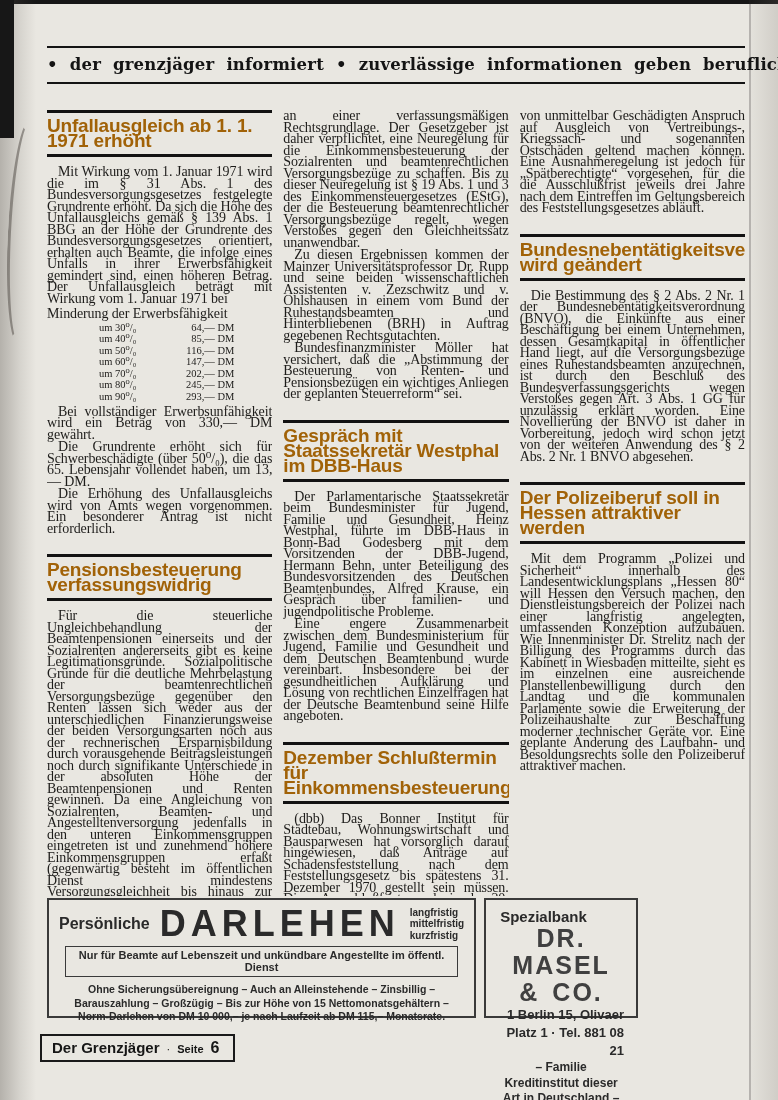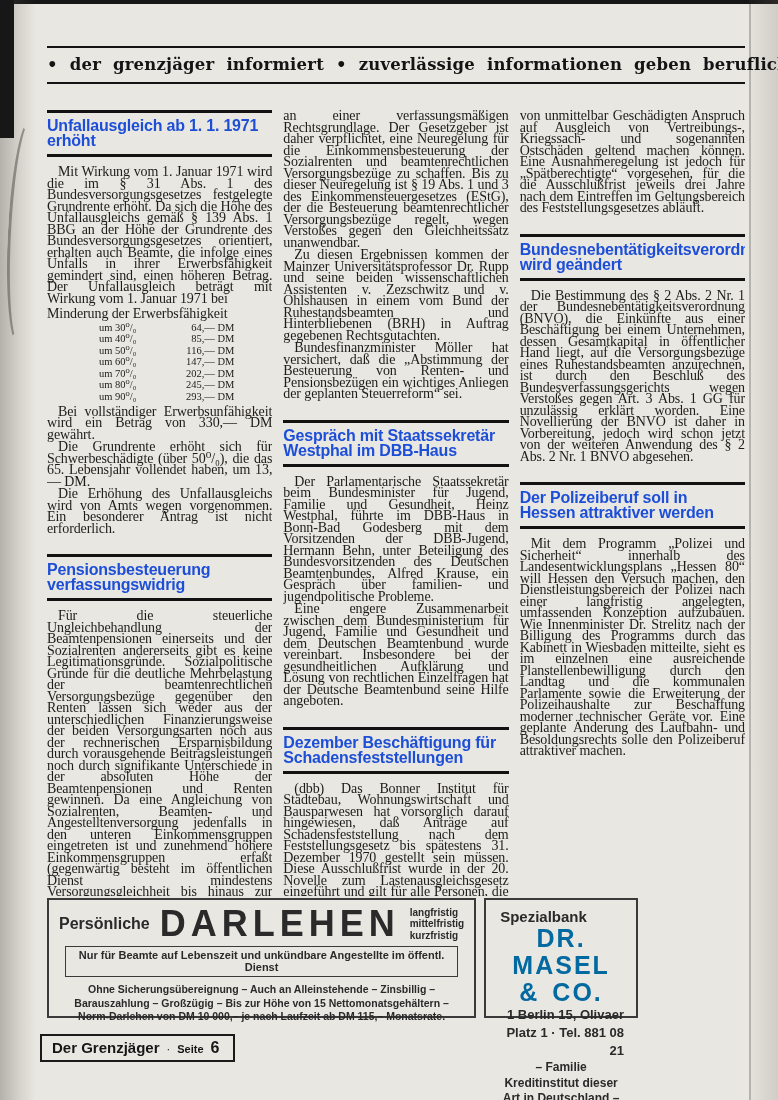--- a/index.html
+++ b/index.html
@@ -39,21 +39,21 @@
     display:flex;gap:11px;overflow:hidden;
   }
   .col{flex:1 1 0;overflow:hidden;}
   .col p{
     margin:0 0 1px;font-size:14px;line-height:11.5px;text-align:justify;
     letter-spacing:-0.1px;
   }
   .col p.indent{text-indent:11px;}
   .headline{
     font-family:"Liberation Sans","DejaVu Sans",sans-serif;
-    font-weight:bold;font-size:16px;line-height:15px;letter-spacing:-0.2px;color:#1d4ed8;
+    font-weight:bold;font-size:19px;line-height:15px;letter-spacing:-0.2px;color:#a16207;
     border-top:3px solid #121212;border-bottom:3px solid #121212;
     padding:5px 0 6px;margin:0 0 9px;
   }
   .article{margin-top:20px;}
   .article.first{margin-top:0;}
   .tbl-caption{margin:4px 0 2px !important;}
   .dm-table{margin:0 0 3px;}
   .dm-row{display:flex;font-size:10.5px;line-height:11.6px;}
   .dm-label{margin-left:52px;}
   .dm-value{margin-left:auto;margin-right:38px;}
@@ -64,21 +64,21 @@
   .ad-darlehen{flex:0 0 386px;padding:6px 10px 7px;}
   .ad-head{display:flex;align-items:center;justify-content:center;gap:10px;}
   .ad-lead{font-weight:bold;font-size:16px;}
   .ad-big{font-weight:bold;font-size:36px;letter-spacing:5px;line-height:36px;text-align:center;}
   .ad-terms{display:flex;flex-direction:column;font-weight:bold;font-size:10px;line-height:11.5px;}
   .ad-note{border:1px solid #3a3a3a;margin:4px 6px 0;padding:2px 2px 3px;
     text-align:center;font-weight:bold;font-size:11px;}
   .ad-body{margin-top:6px;text-align:center;font-weight:bold;font-size:10.5px;line-height:13.5px;}
   .ad-masel{flex:1 1 auto;padding:8px 12px 6px;text-align:center;}
   .masel-lead{font-weight:bold;font-size:15px;text-align:left;margin-left:2px;}
-  .masel-title{font-weight:bold;font-size:25px;line-height:27px;letter-spacing:2px;word-spacing:4px;color:#0369a1;}
+  .masel-title{font-weight:bold;font-size:25px;line-height:27px;letter-spacing:2px;word-spacing:4px;color:#404040;}
   .masel-addr{font-weight:bold;font-size:13px;line-height:18px;text-align:right;}
   .masel-line{font-weight:bold;font-size:12px;line-height:15.5px;}
   
   .footer-box{
     position:absolute;left:40px;top:1034px;
     border:2px solid #1a1a1a;padding:3px 14px 4px 10px;
     display:inline-flex;align-items:baseline;gap:7px;
     font-family:"Liberation Sans","DejaVu Sans",sans-serif;color:#161616;
   }
   .footer-title{font-weight:bold;font-size:15px;}
@@ -154,21 +154,21 @@
         <p>an einer verfassungsmäßigen Rechtsgrundlage. Der Gesetzgeber ist daher verpflichtet, eine Neuregelung für die Einkommensbesteuerung der Sozialrenten und beamtenrechtlichen Versorgungsbezüge zu schaffen. Bis zu dieser Neuregelung ist § 19 Abs. 1 und 3 des Einkommensteuergesetzes (EStG), der die Besteuerung beamtenrechtlicher Versorgungsbezüge regelt, wegen Verstoßes gegen den Gleichheitssatz unanwendbar.</p>
         <p class="indent">Zu diesen Ergebnissen kommen der Mainzer Universitätsprofessor Dr. Rupp und seine beiden wissenschaftlichen Assistenten v. Zezschwitz und v. Ohlshausen in einem vom Bund der Ruhestandsbeamten und Hinterbliebenen (BRH) in Auftrag gegebenen Rechtsgutachten.</p>
         <p class="indent">Bundesfinanzminister Möller hat versichert, daß die „Abstimmung der Besteuerung von Renten- und Pensionsbezügen ein wichtiges Anliegen der geplanten Steuerreform“ sei.</p>
       </div>
       <article class="article">
         <h2 class="headline">Gespräch mit Staatssekretär Westphal im DBB-Haus</h2>
         <p class="indent">Der Parlamentarische Staatssekretär beim Bundesminister für Jugend, Familie und Gesundheit, Heinz Westphal, führte im DBB-Haus in Bonn-Bad Godesberg mit dem Vorsitzenden der DBB-Jugend, Hermann Behn, unter Beteiligung des Bundesvorsitzenden des Deutschen Beamtenbundes, Alfred Krause, ein Gespräch über familien- und jugendpolitische Probleme.</p>
         <p class="indent">Eine engere Zusammenarbeit zwischen dem Bundesministerium für Jugend, Familie und Gesundheit und dem Deutschen Beamtenbund wurde vereinbart. Insbesondere bei der gesundheitlichen Aufklärung und Lösung von rechtlichen Einzelfragen hat der Deutsche Beamtenbund seine Hilfe angeboten.</p>
       </article>
       <article class="article">
-        <h2 class="headline">Dezember Beschäftigung für Schadensfeststellungen</h2>
+        <h2 class="headline">Dezember Schlußtermin für Einkommensbesteuerung</h2>
         <p class="indent">(dbb) Das Bonner Institut für Städtebau, Wohnungswirtschaft und Bausparwesen hat vorsorglich darauf hingewiesen, daß Anträge auf Schadensfeststellung nach dem Feststellungsgesetz bis spätestens 31. Dezember 1970 gestellt sein müssen. Diese Ausschlußfrist wurde in der 20. Novelle zum Lastenausgleichsgesetz eingeführt und gilt für alle Personen, die als unmittelbar Geschädigte oder als Erben</p>
       </article>
     </section>
 
     <section class="col">
       <div>
         <p>von unmittelbar Geschädigten Anspruch auf Ausgleich von Vertreibungs-, Kriegssach- und sogenannten Ostschäden geltend machen können. Eine Ausnahmeregelung ist jedoch für „Spätberechtigte“ vorgesehen, für die die Ausschlußfrist jeweils drei Jahre nach dem Eintreffen im Geltungsbereich des Feststellungsgesetzes abläuft.</p>
       </div>
       <article class="article">
         <h2 class="headline">Bundesnebentätigkeitsverordnung wird geändert</h2>

